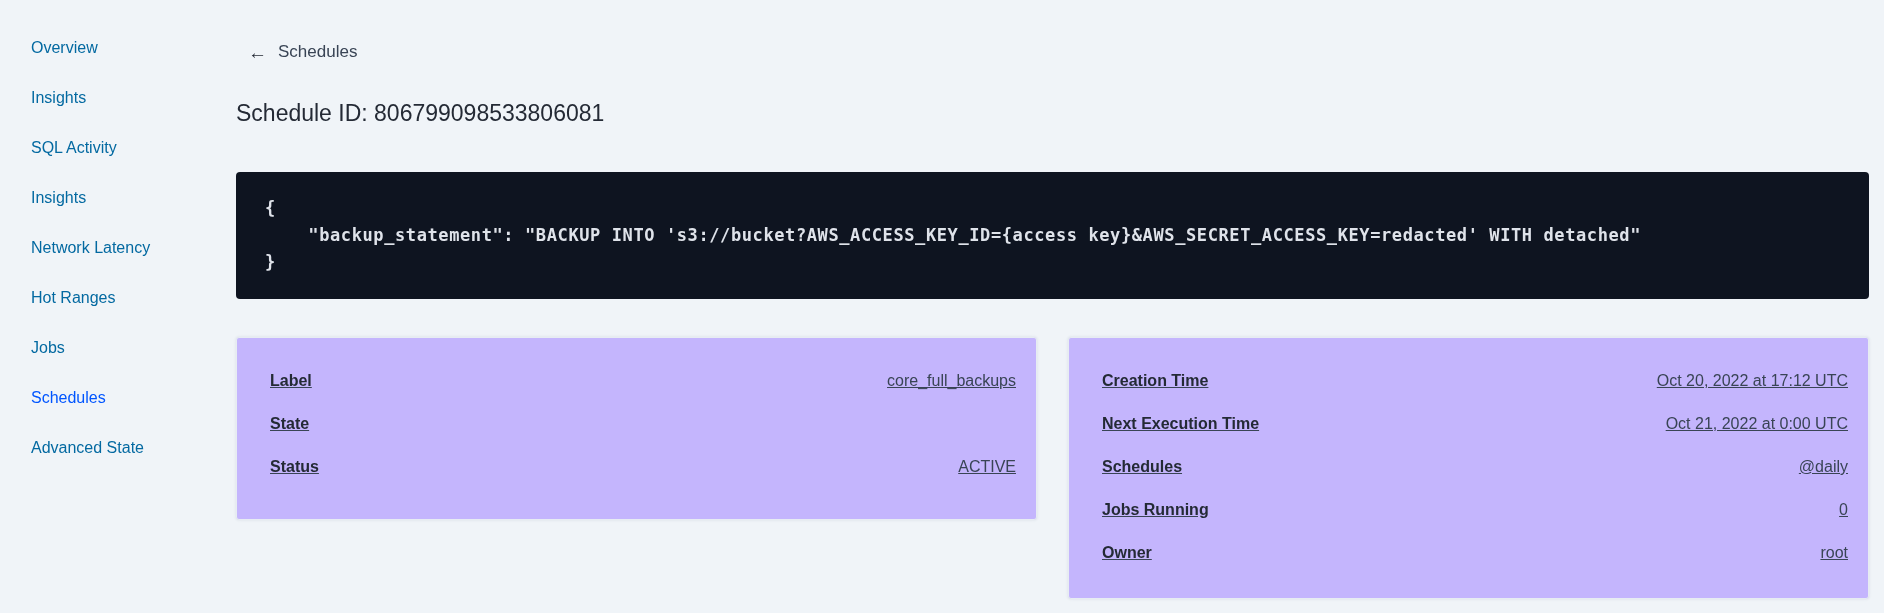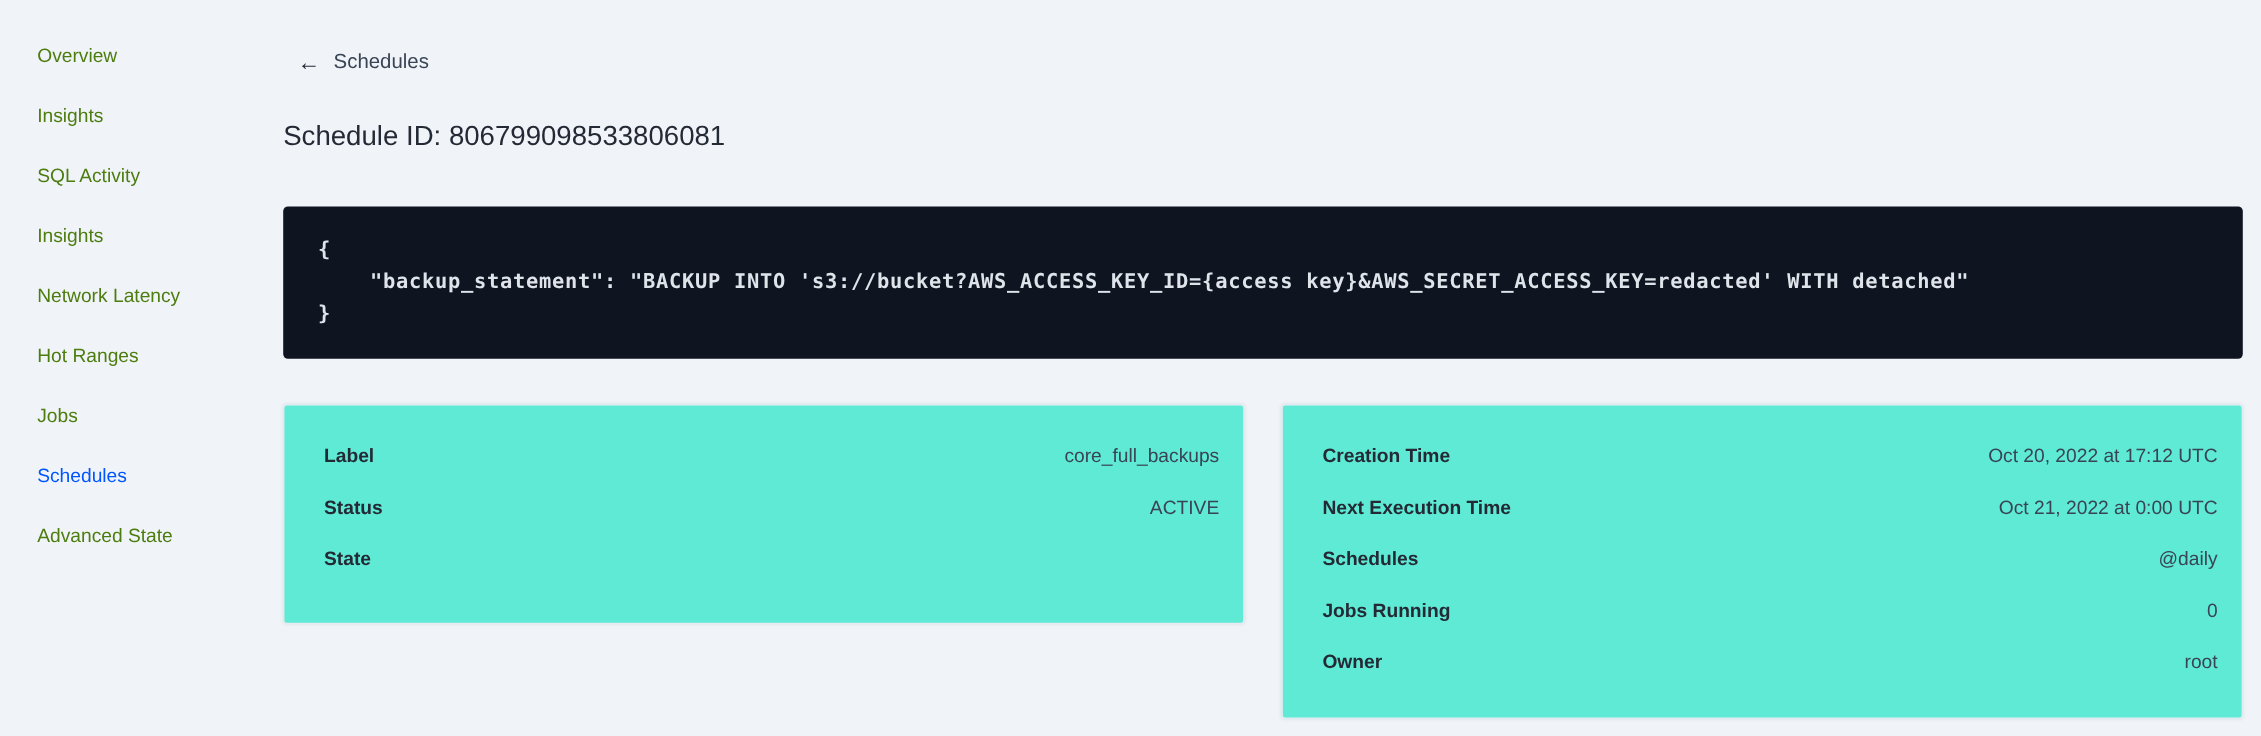--- a/index.html
+++ b/index.html
@@ -8,21 +8,21 @@
     background:#f0f4f8;
     font-family:"Liberation Sans", sans-serif;
     color:#394455;
     display:flex;
   }
 
   
   .sidebar { width:236px; flex:0 0 236px; padding-top:23px; }
   .nav-item {
     height:50px; display:flex; align-items:center;
-    padding-left:31px; font-size:16px; color:#4d7c0f; cursor:pointer;
+    padding-left:31px; font-size:16px; color:#0369a1; cursor:pointer;
   }
   .nav-item.active { color:#0055ff; }
 
   
   .main { flex:1 1 auto; padding-right:15px; min-width:0; }
 
   .back-link {
     margin-top:42px; padding-left:12px;
     display:inline-flex; align-items:center; gap:11px;
     font-size:17px; color:#394455; cursor:pointer; text-decoration:none;
@@ -42,24 +42,25 @@
     color:#dfe3ea;
     font-family:"DejaVu Sans Mono", monospace;
     font-size:17px; font-weight:bold;
     letter-spacing:0.6px;
     line-height:27px;
   }
   .code-line { white-space:pre; }
 
   .cards { margin-top:38px; display:flex; gap:31px; align-items:flex-start; }
   .card {
-    flex:1 1 0; background:#5eead4;
+    flex:1 1 0; background:#c4b5fd;
     border:1px solid #e7ecf3; border-radius:3px;
     box-shadow:0 0 3px rgba(67,90,111,0.14);
     padding:22px 20px 0 33px;
+    text-decoration:underline;
   }
   .card.card-left  { height:183px; }
   .card.card-right { height:262px; }
 
   .summary-row {
     height:43px; display:flex; align-items:center;
     justify-content:space-between; font-size:16px;
   }
   .summary-label { font-weight:bold; color:#242a35; }
   .summary-value { color:#394455; text-align:left; }
@@ -95,26 +96,26 @@
   </div>
 
   <div class="cards">
 
     <section class="card card-left">
       <div class="summary-row">
         <span class="summary-label">Label</span>
         <span class="summary-value">core_full_backups</span>
       </div>
       <div class="summary-row">
+        <span class="summary-label">State</span>
+        <span class="summary-value"></span>
+      </div>
+      <div class="summary-row">
         <span class="summary-label">Status</span>
         <span class="summary-value">ACTIVE</span>
-      </div>
-      <div class="summary-row">
-        <span class="summary-label">State</span>
-        <span class="summary-value"></span>
       </div>
     </section>
 
     <section class="card card-right">
       <div class="summary-row">
         <span class="summary-label">Creation Time</span>
         <span class="summary-value">Oct 20, 2022 at 17:12 UTC</span>
       </div>
       <div class="summary-row">
         <span class="summary-label">Next Execution Time</span>

